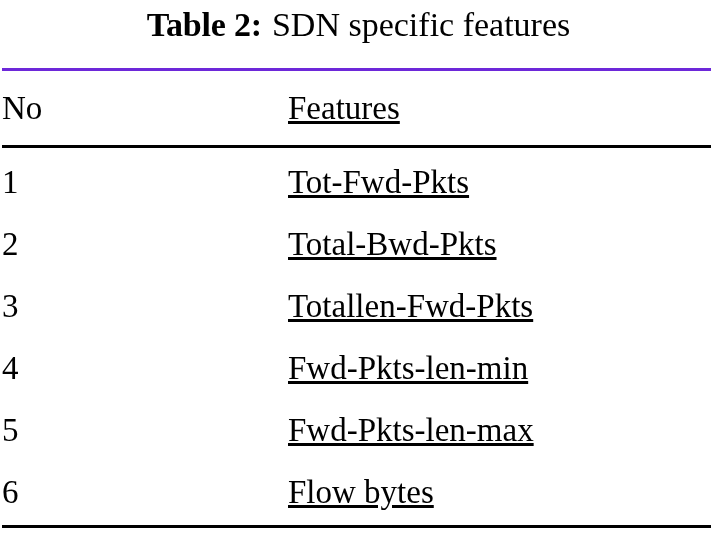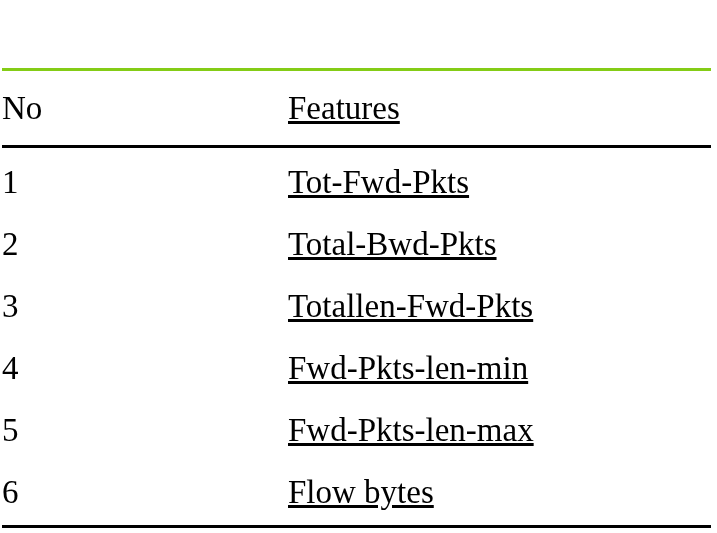--- a/index.html
+++ b/index.html
@@ -57,21 +57,21 @@
     width: 709px;
     border-collapse: collapse;
     table-layout: fixed;
     font-size: 33px;
   }
 
   table.data-table col.col-no { width: 286px; }
   table.data-table col.col-feat { width: 423px; }
 
   thead tr.header-row {
-    border-top: 3px solid #84cc16;
+    border-top: 3px solid #6d28d9;
     border-bottom: 3px solid #000;
   }
 
   thead th {
     font-weight: normal;
     text-align: left;
     padding: 0;
     height: 74px;
     vertical-align: middle;
     line-height: 1;
@@ -95,20 +95,23 @@
   }
 
   .cell-no    { padding-left: 0 !important; }
   .cell-feat  { padding-left: 0 !important; text-decoration: underline; }
 </style>
 </head>
 <body>
 
 <div id="table-figure">
 
+  <div class="caption">
+    <span class="caption-label">Table 2:</span><span class="caption-gap"></span><span class="caption-text">SDN specific features</span>
+  </div>
 
   <div class="table-wrap">
     <table class="data-table">
       <colgroup>
         <col class="col-no">
         <col class="col-feat">
       </colgroup>
       <thead>
         <tr class="header-row">
           <th class="cell-no">No</th>

